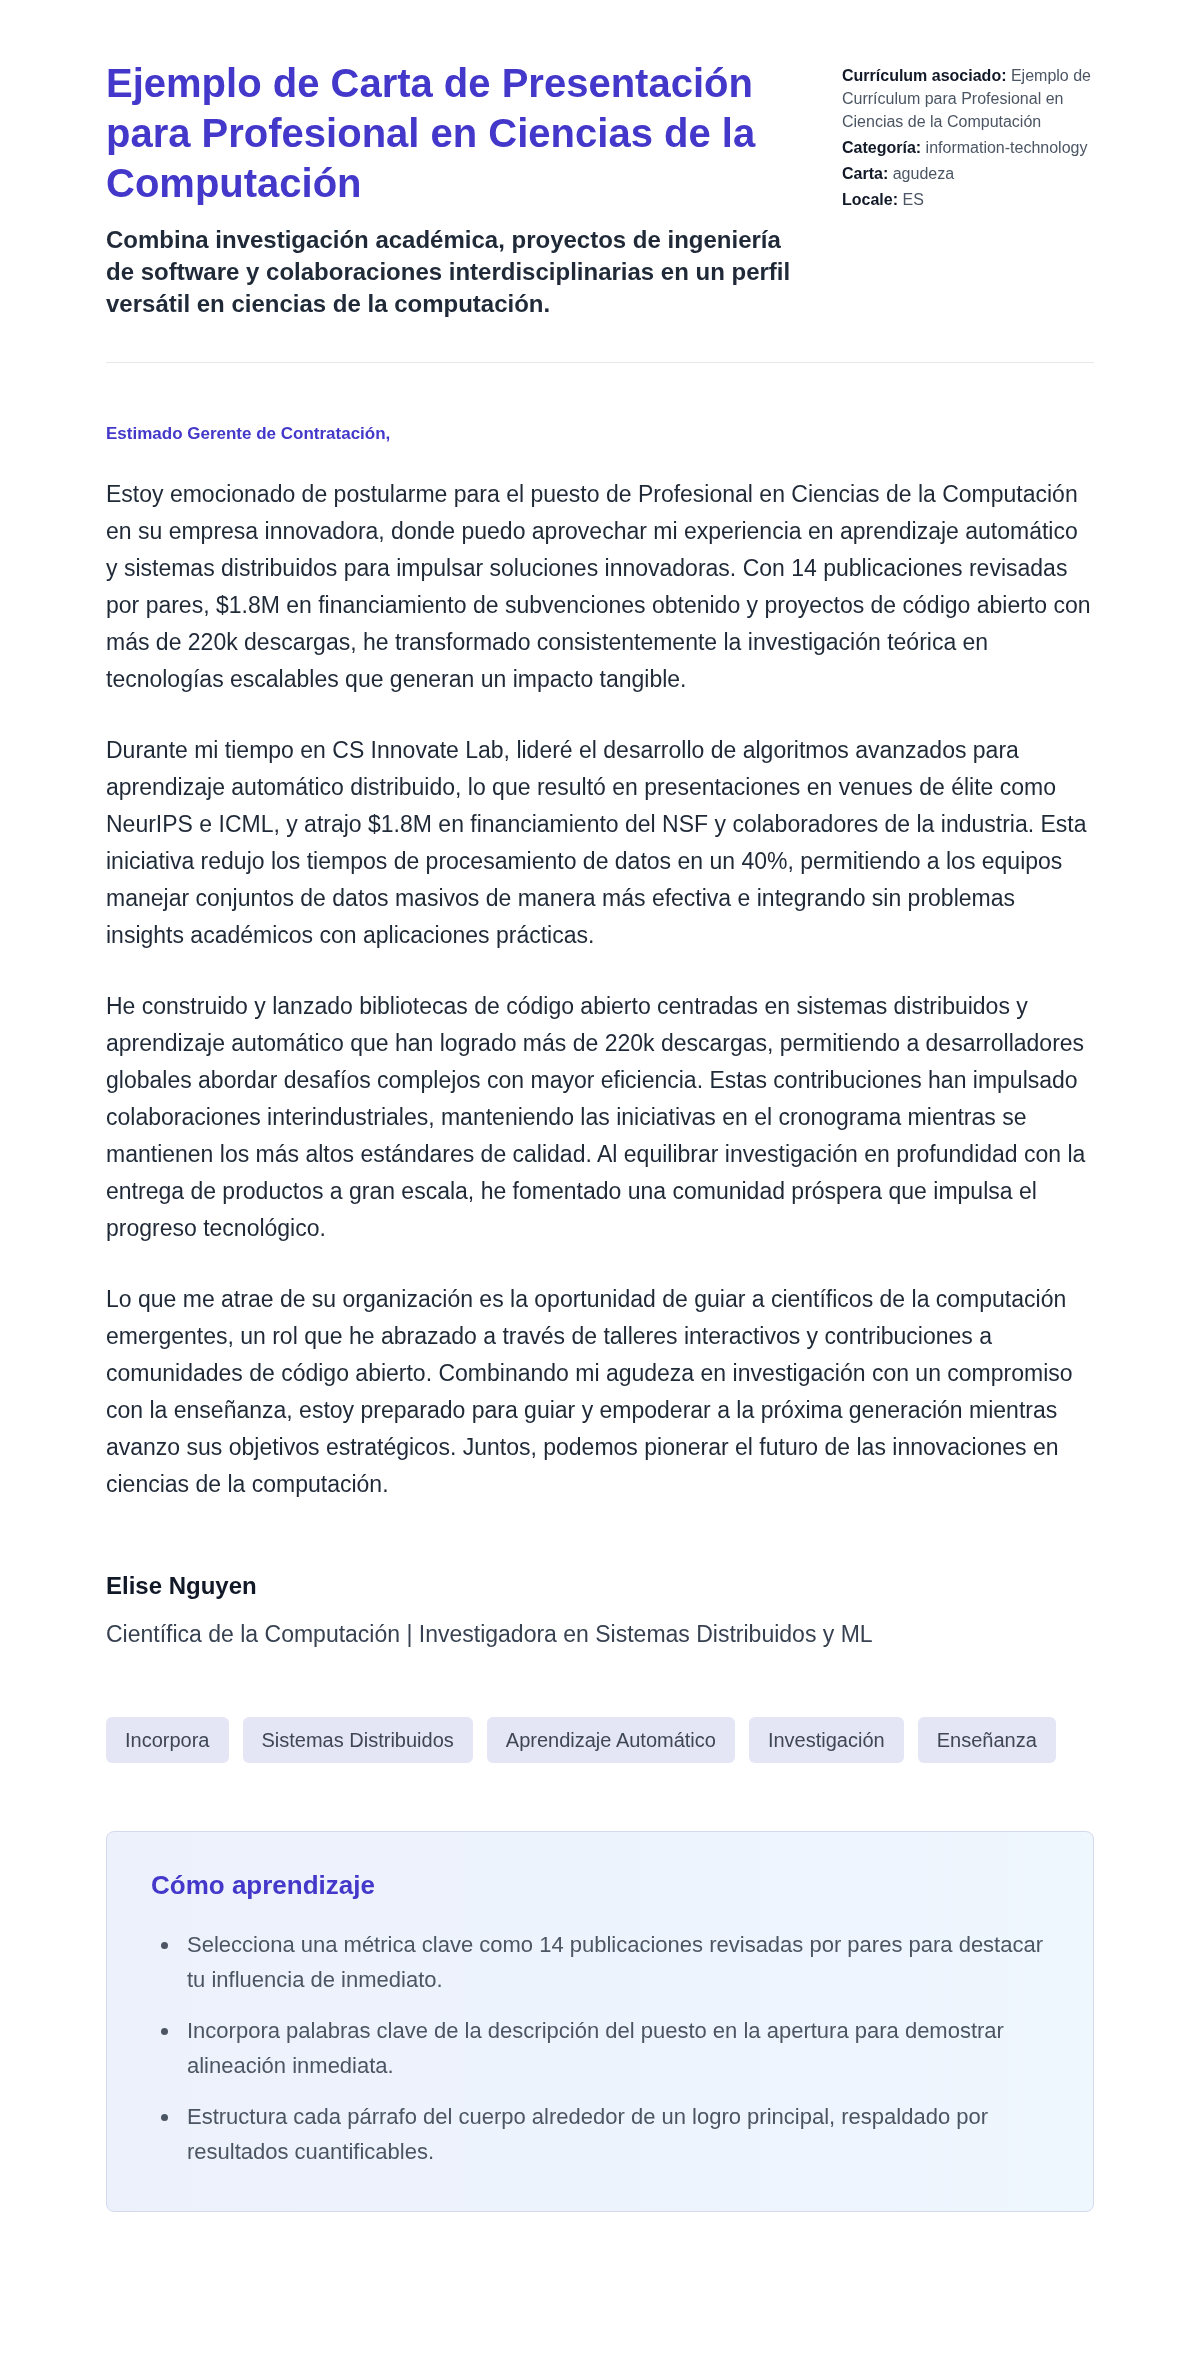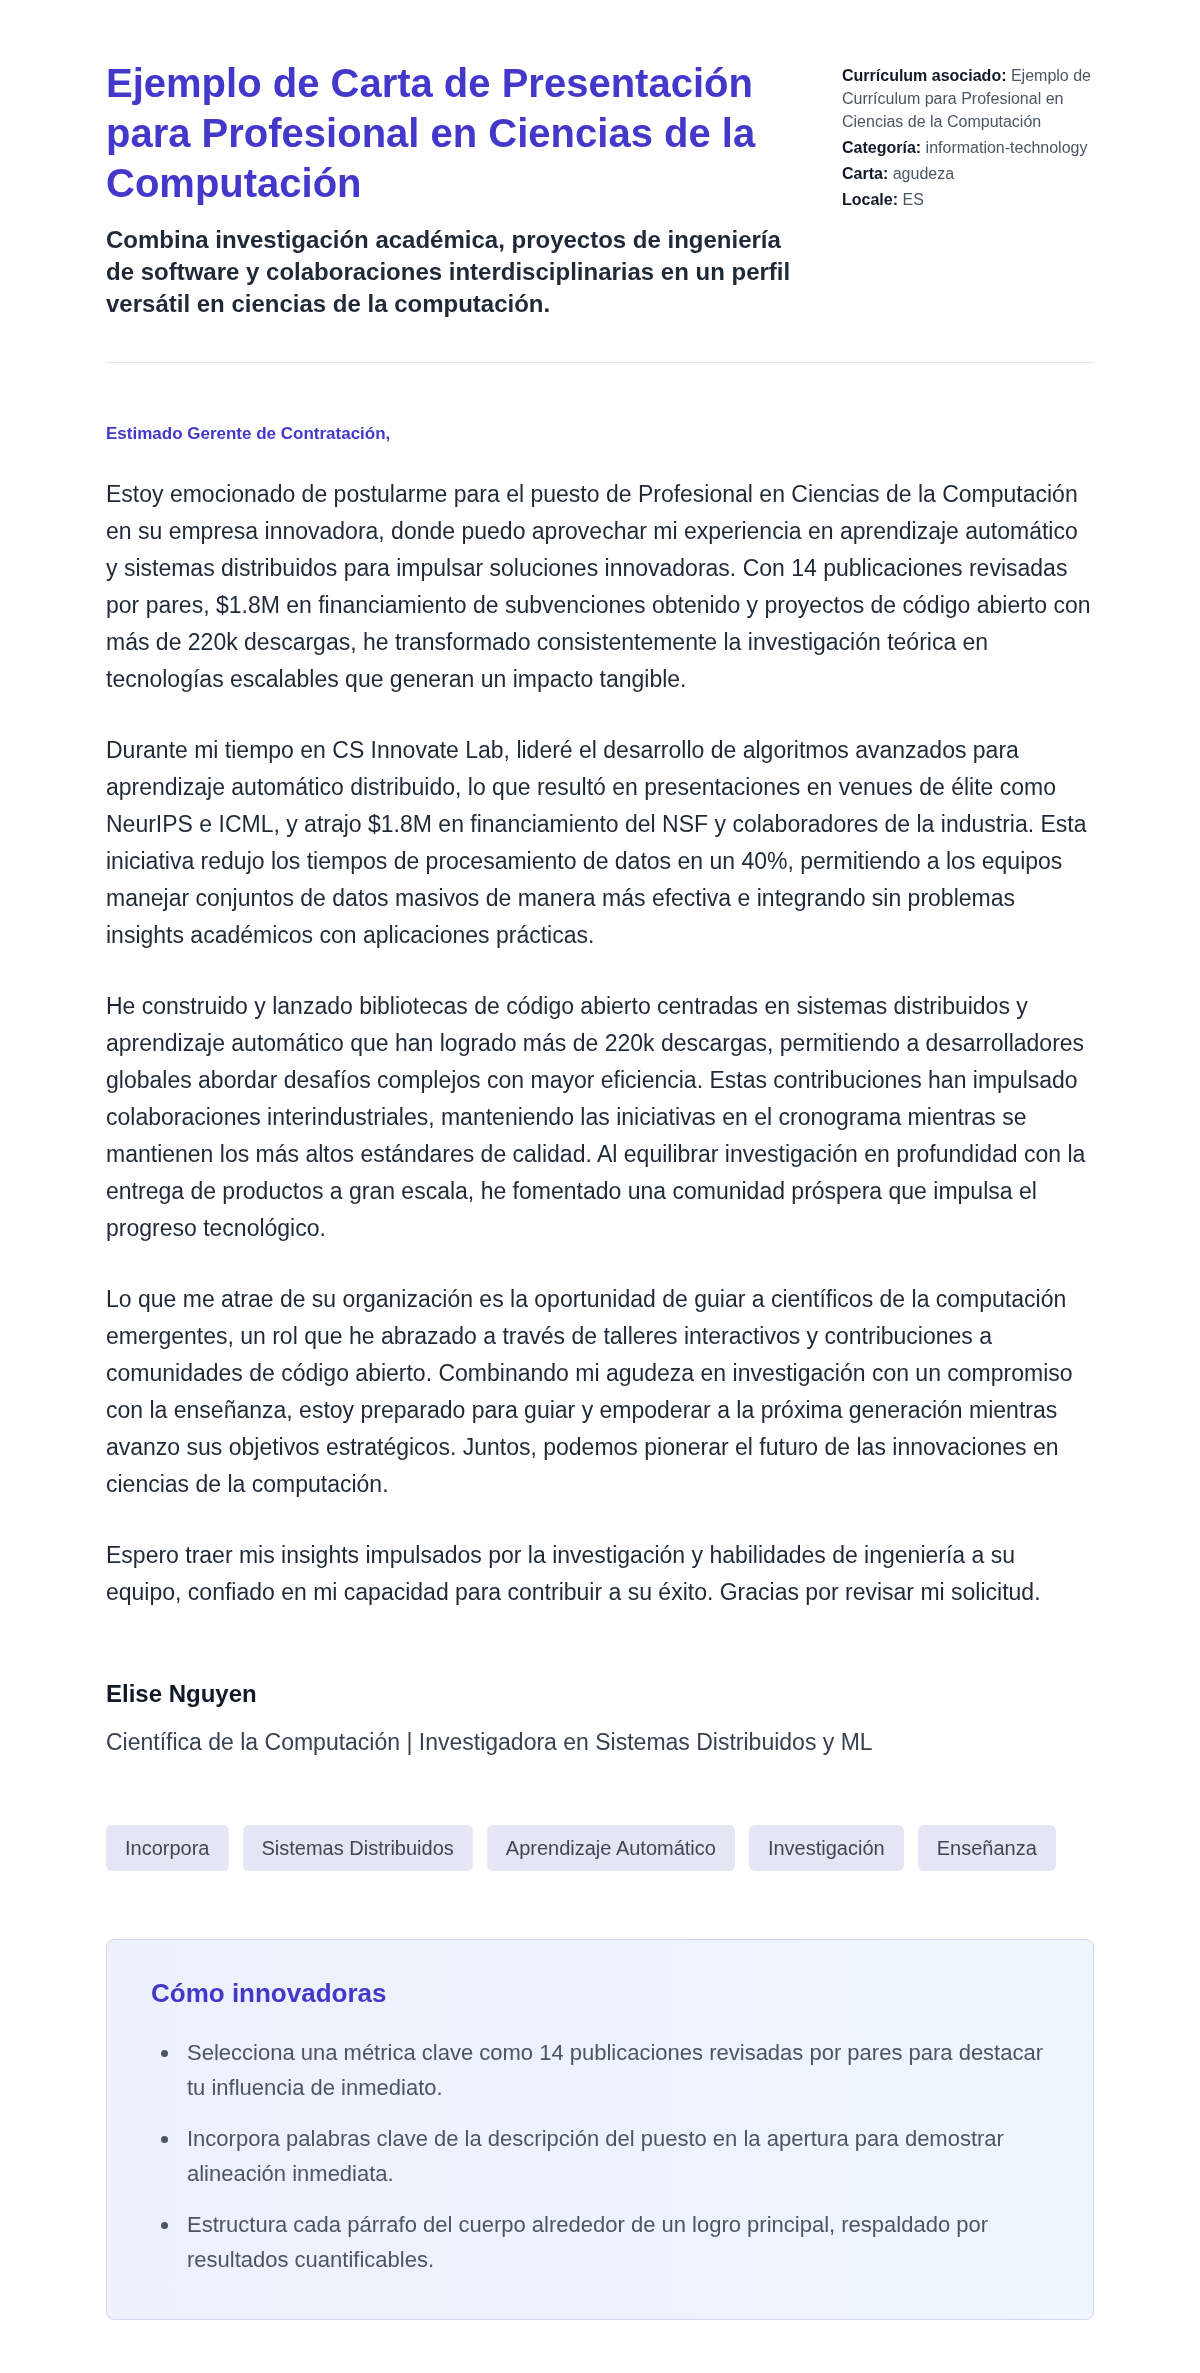--- a/index.html
+++ b/index.html
@@ -107,35 +107,34 @@
   </header>
 
   <hr class="divider">
 
   <main class="letter">
     <p class="greeting">Estimado Gerente de Contratación,</p>
     <p class="body-par">Estoy emocionado de postularme para el puesto de Profesional en Ciencias de la Computación en su empresa innovadora, donde puedo aprovechar mi experiencia en aprendizaje automático y sistemas distribuidos para impulsar soluciones innovadoras. Con 14 publicaciones revisadas por pares, $1.8M en financiamiento de subvenciones obtenido y proyectos de código abierto con más de 220k descargas, he transformado consistentemente la investigación teórica en tecnologías escalables que generan un impacto tangible.</p>
     <p class="body-par">Durante mi tiempo en CS Innovate Lab, lideré el desarrollo de algoritmos avanzados para aprendizaje automático distribuido, lo que resultó en presentaciones en venues de élite como NeurIPS e ICML, y atrajo $1.8M en financiamiento del NSF y colaboradores de la industria. Esta iniciativa redujo los tiempos de procesamiento de datos en un 40%, permitiendo a los equipos manejar conjuntos de datos masivos de manera más efectiva e integrando sin problemas insights académicos con aplicaciones prácticas.</p>
     <p class="body-par">He construido y lanzado bibliotecas de código abierto centradas en sistemas distribuidos y aprendizaje automático que han logrado más de 220k descargas, permitiendo a desarrolladores globales abordar desafíos complejos con mayor eficiencia. Estas contribuciones han impulsado colaboraciones interindustriales, manteniendo las iniciativas en el cronograma mientras se mantienen los más altos estándares de calidad. Al equilibrar investigación en profundidad con la entrega de productos a gran escala, he fomentado una comunidad próspera que impulsa el progreso tecnológico.</p>
     <p class="body-par">Lo que me atrae de su organización es la oportunidad de guiar a científicos de la computación emergentes, un rol que he abrazado a través de talleres interactivos y contribuciones a comunidades de código abierto. Combinando mi agudeza en investigación con un compromiso con la enseñanza, estoy preparado para guiar y empoderar a la próxima generación mientras avanzo sus objetivos estratégicos. Juntos, podemos pionerar el futuro de las innovaciones en ciencias de la computación.</p>
-    <p class="body-par">Espero traer mis insights impulsados por la investigación y habilidades de ingeniería a su equipo, confiado en mi capacidad para contribuir a su éxito. Gracias por revisar mi solicitud.</p>
     <p class="signature-name">Elise Nguyen</p>
     <p class="signature-role">Científica de la Computación | Investigadora en Sistemas Distribuidos y ML</p>
   </main>
 
   <div class="tags">
     <span class="tag">Incorpora</span>
     <span class="tag">Sistemas Distribuidos</span>
     <span class="tag">Aprendizaje Automático</span>
     <span class="tag">Investigación</span>
     <span class="tag">Enseñanza</span>
   </div>
 
   <section class="tips">
-    <h2 class="tips-title">Cómo innovadoras</h2>
+    <h2 class="tips-title">Cómo aprendizaje</h2>
     <ul class="tips-list">
       <li>Selecciona una métrica clave como 14 publicaciones revisadas por pares para destacar tu influencia de inmediato.</li>
       <li>Incorpora palabras clave de la descripción del puesto en la apertura para demostrar alineación inmediata.</li>
       <li>Estructura cada párrafo del cuerpo alrededor de un logro principal, respaldado por resultados cuantificables.</li>
     </ul>
   </section>
 
 </div>
 
 </body></html>

